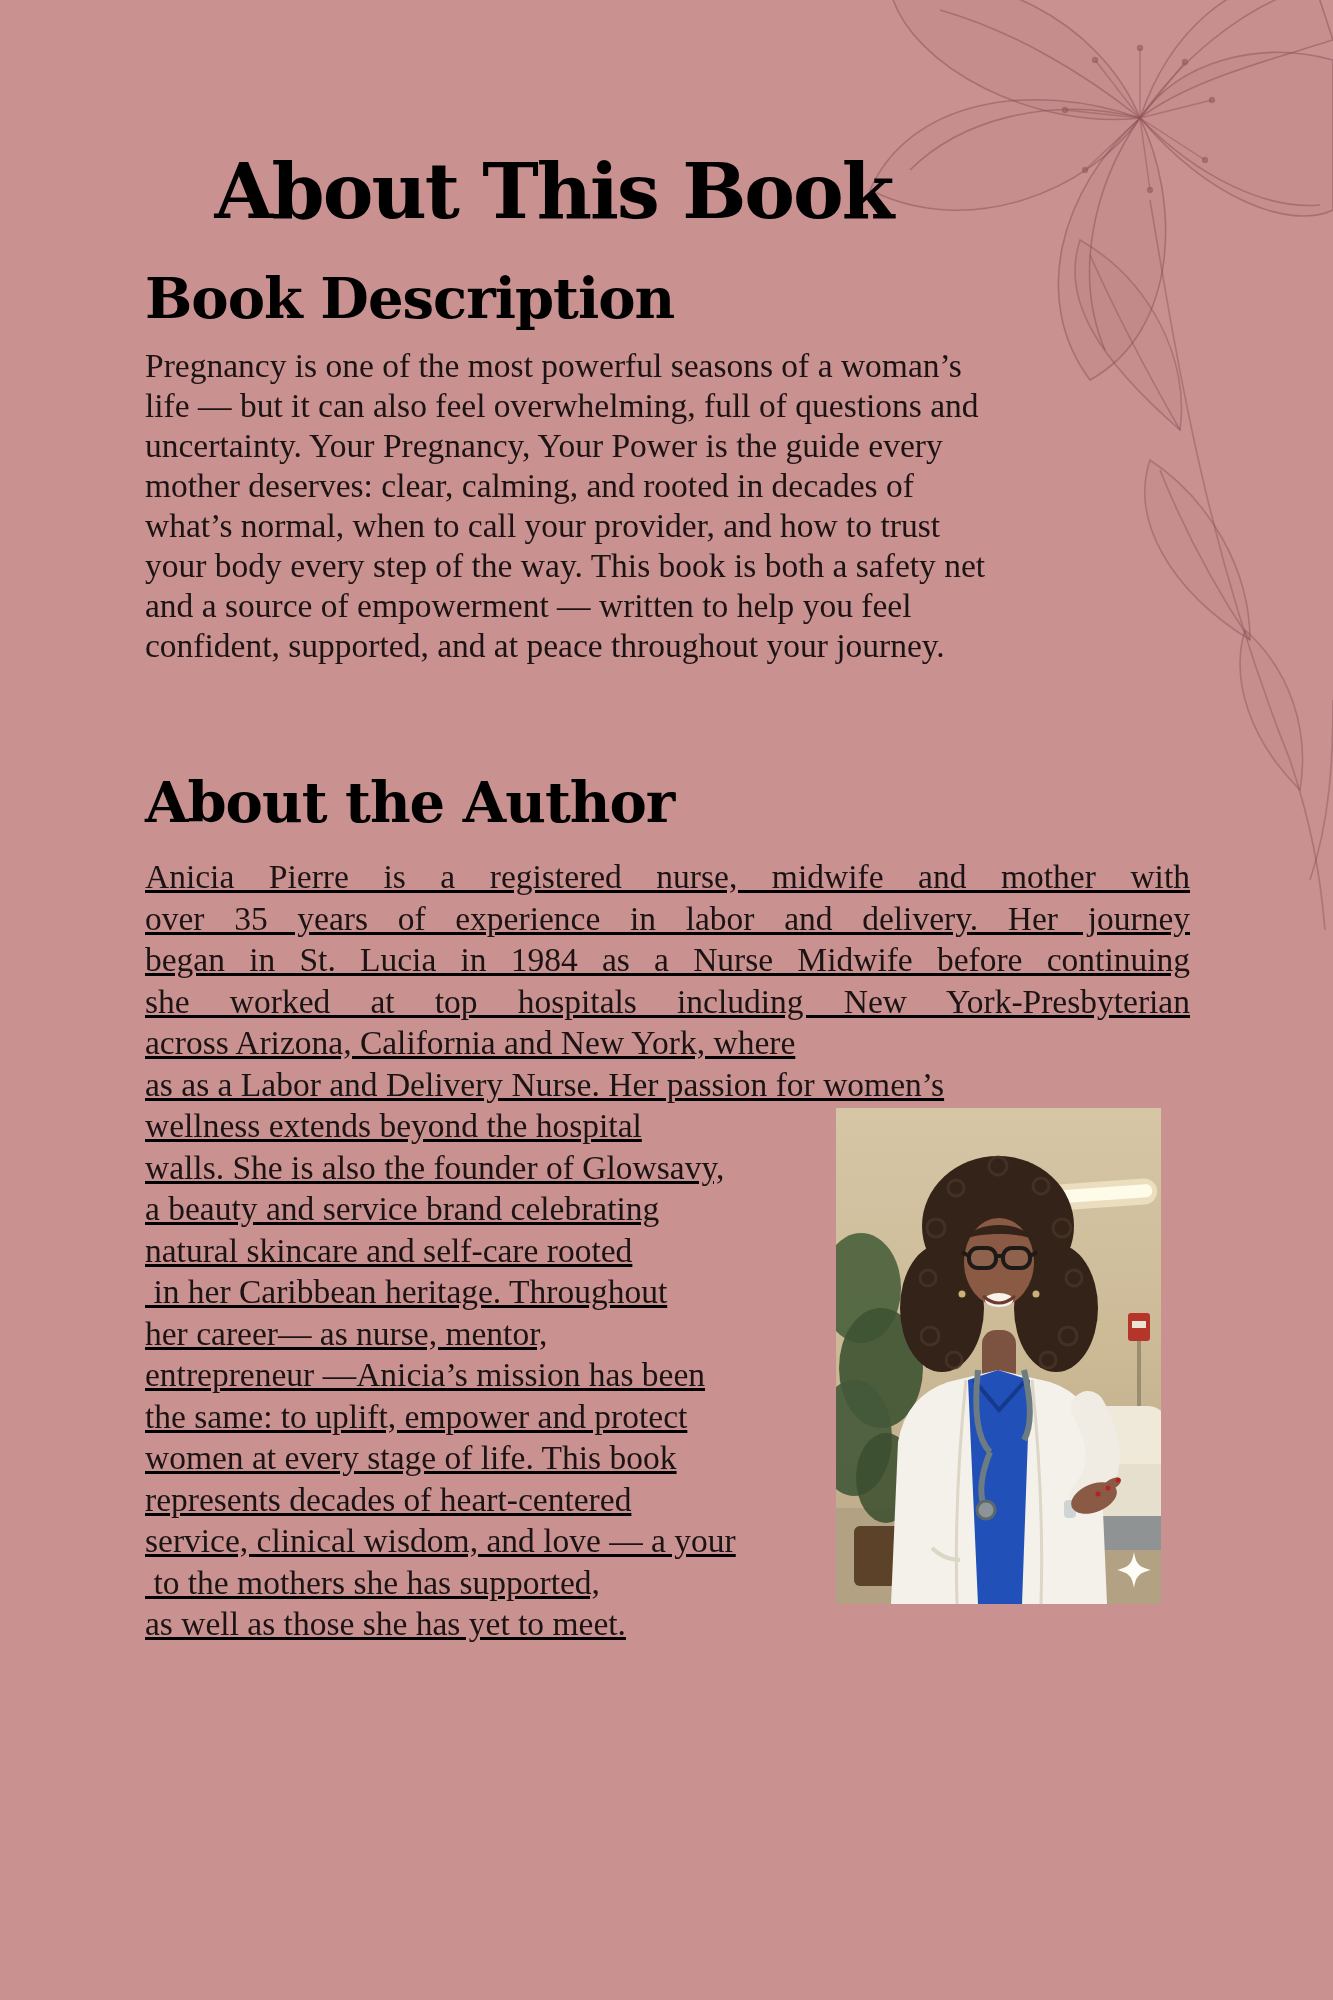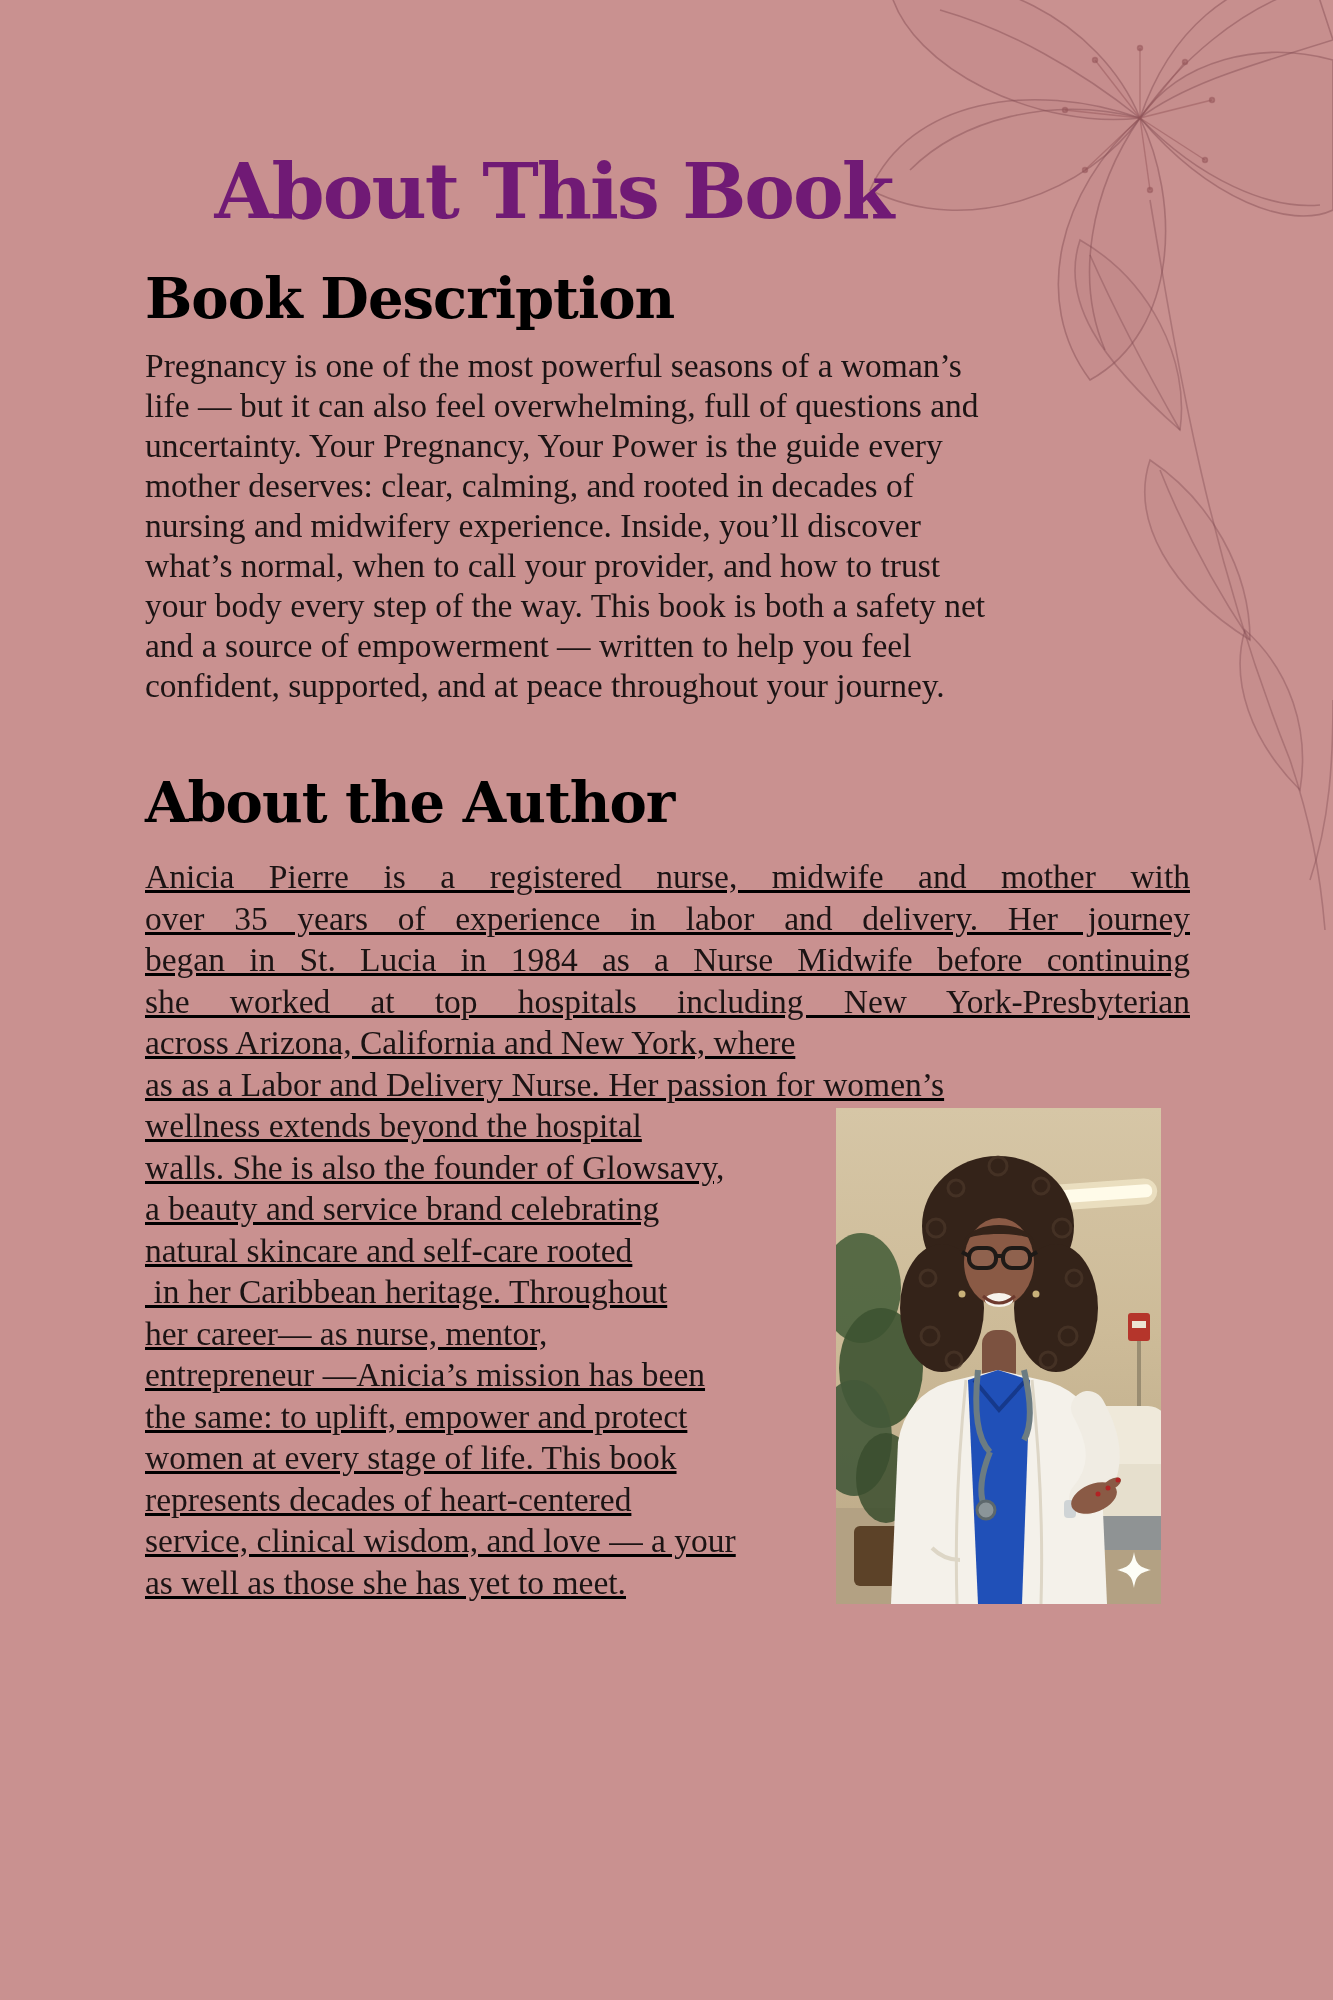--- a/index.html
+++ b/index.html
@@ -15,21 +15,21 @@
   }
   .flower-decor{
     position:absolute;left:850px;top:0;width:483px;height:1010px;
     pointer-events:none;
   }
   .page-title{
     position:absolute;left:0;top:150px;width:1107px;
     text-align:center;
     font-family:"DejaVu Serif", serif;font-weight:700;
     font-size:76px;line-height:1.1;letter-spacing:-2px;
-    color:#701a75;
+    color:#000000;
   }
   .section-heading{
     position:absolute;left:145px;
     font-family:"DejaVu Serif", serif;font-weight:700;
     font-size:56px;line-height:1.1;letter-spacing:-1px;
     color:#000000;
   }
   #desc-heading{top:268px;}
   #author-heading{top:772px;}
   .desc-block{position:absolute;left:145px;top:346px;width:1045px;}
@@ -109,21 +109,20 @@
 
   <div class="page-title">About This Book</div>
 
   <div class="section-heading" id="desc-heading">Book Description</div>
 
   <div class="desc-block">
     <div class="line">Pregnancy is one of the most powerful seasons of a woman’s</div>
     <div class="line">life — but it can also feel overwhelming, full of questions and</div>
     <div class="line">uncertainty. Your Pregnancy, Your Power is the guide every</div>
     <div class="line">mother deserves: clear, calming, and rooted in decades of</div>
-    <div class="line">nursing and midwifery experience. Inside, you’ll discover</div>
     <div class="line">what’s normal, when to call your provider, and how to trust</div>
     <div class="line">your body every step of the way. This book is both a safety net</div>
     <div class="line">and a source of empowerment — written to help you feel</div>
     <div class="line">confident, supported, and at peace throughout your journey.</div>
   </div>
 
   <div class="section-heading" id="author-heading">About the Author</div>
 
   <div class="author-block">
     <div class="line justify">Anicia Pierre is a registered nurse, midwife and mother with</div>
@@ -136,20 +135,21 @@
     <div class="line narrow">walls. She is also the founder of Glowsavy,</div>
     <div class="line narrow">a beauty and service brand celebrating</div>
     <div class="line narrow">natural skincare and self-care rooted</div>
     <div class="line narrow"> in her Caribbean heritage. Throughout</div>
     <div class="line narrow">her career— as nurse, mentor,</div>
     <div class="line narrow">entrepreneur —Anicia’s mission has been</div>
     <div class="line narrow">the same: to uplift, empower and protect</div>
     <div class="line narrow">women at every stage of life. This book</div>
     <div class="line narrow">represents decades of heart-centered</div>
     <div class="line narrow">service, clinical wisdom, and love — a your</div>
+    <div class="line narrow"> to the mothers she has supported,</div>
     <div class="line narrow">as well as those she has yet to meet.</div>
 
     <div class="photo-frame">
       <svg viewBox="0 0 325 496" width="325" height="496" aria-hidden="true">
         <defs>
           <linearGradient id="wall" x1="0" y1="0" x2="0" y2="1">
             <stop offset="0" stop-color="#d6c6a6"></stop>
             <stop offset="0.45" stop-color="#cdbb98"></stop>
             <stop offset="1" stop-color="#baa785"></stop>
           </linearGradient>

